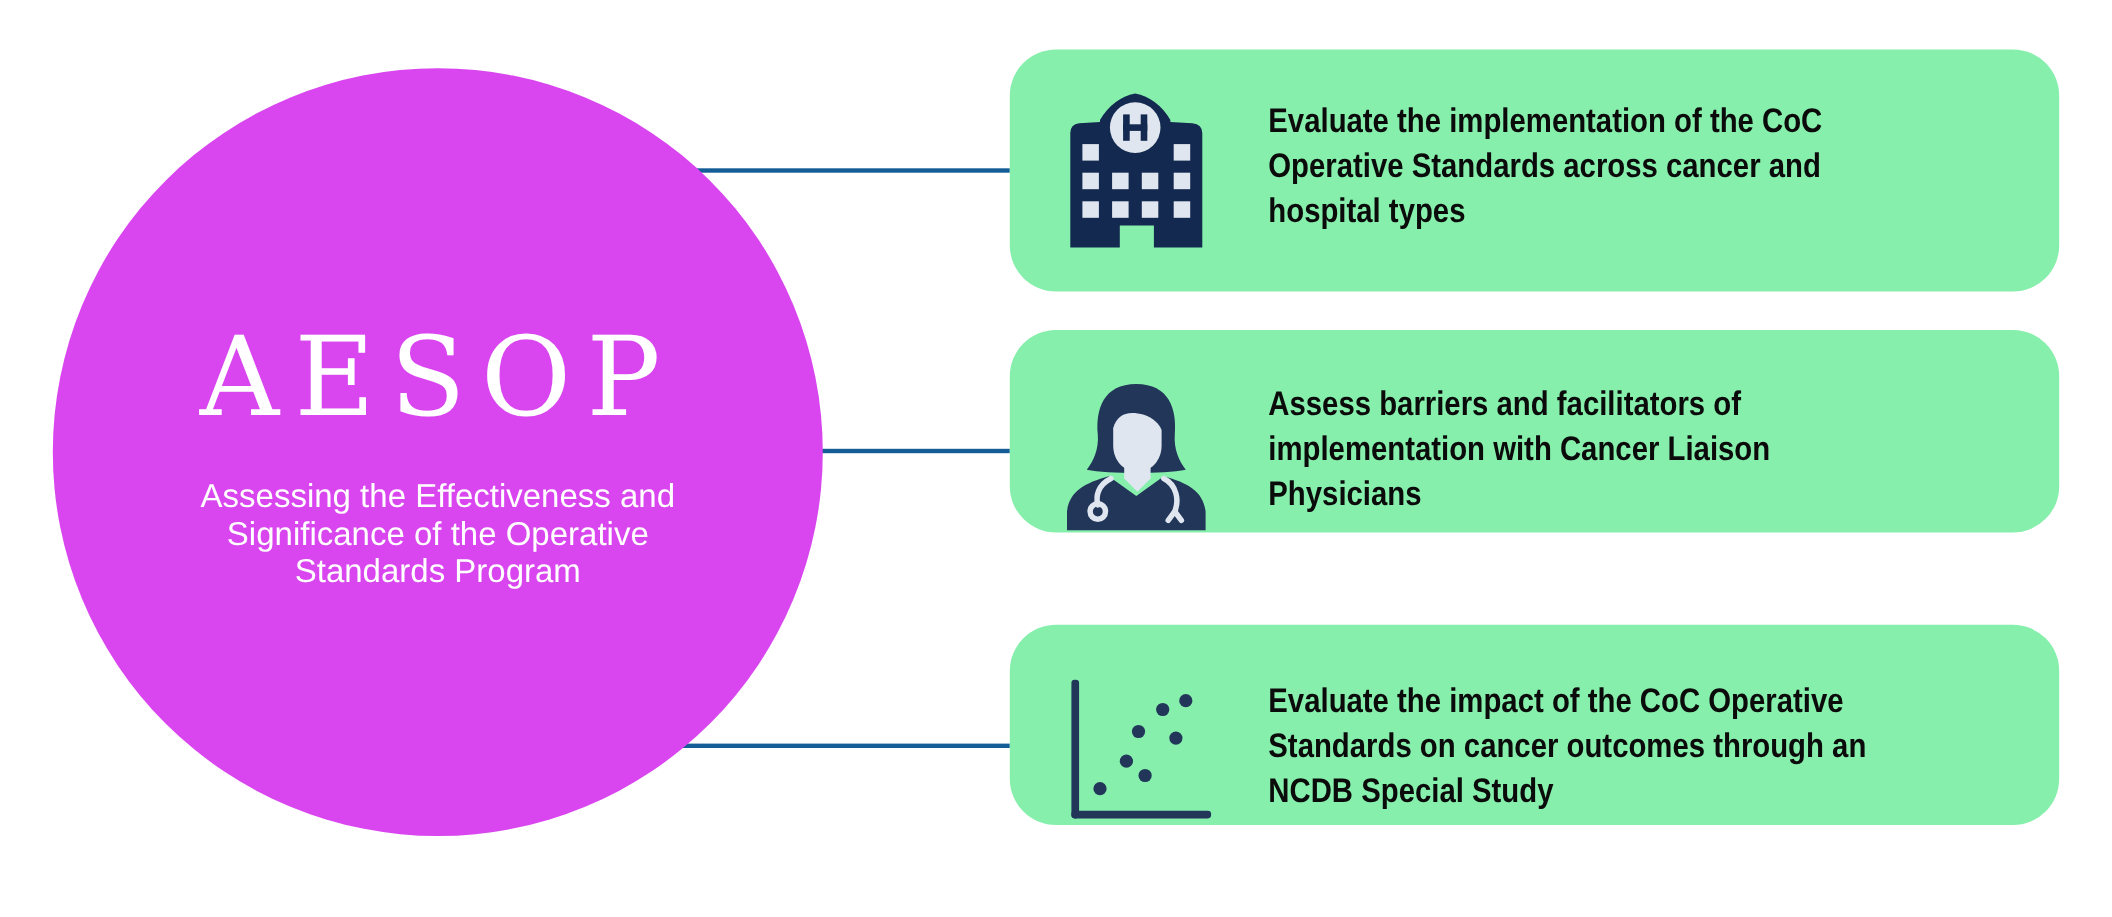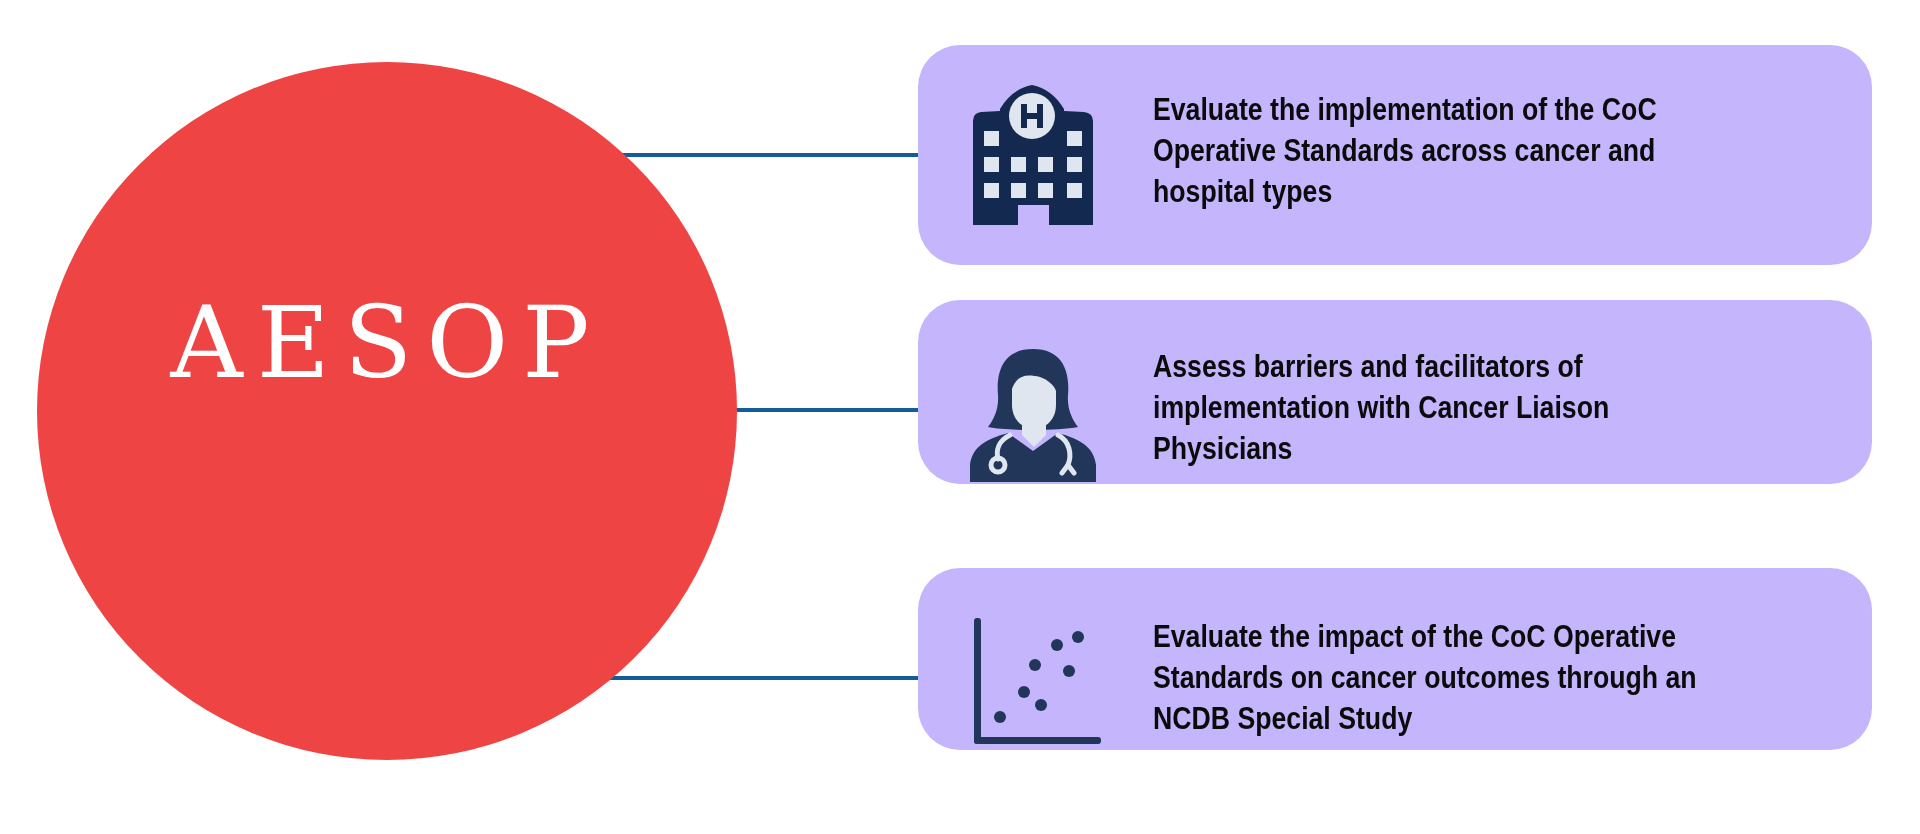--- a/index.html
+++ b/index.html
@@ -1,51 +1,56 @@
 <!DOCTYPE html>
 <html><head>
 <meta charset="utf-8">
 <style>
   html, body { margin: 0; padding: 0; background: #ffffff; }
   body { width: 1920px; height: 834px; position: relative; overflow: hidden; font-family: "Liberation Sans", sans-serif; }
   .connector { position: absolute; height: 4px; background: #155d96; }
   .hub {
-    position: absolute; left: 37px; top: 62px; width: 700px; height: 698px;
-    border-radius: 50%; background: #ef4444;
+    position: absolute; left: 48px; top: 62px; width: 700px; height: 698px;
+    border-radius: 50%; background: #d946ef;
   }
   .hub-title {
     position: absolute; left: 0; width: 700px; top: 226px; text-align: center;
     color: #ffffff; font-family: "DejaVu Serif", "Liberation Serif", serif; font-weight: normal;
     font-size: 100px; line-height: 110px; letter-spacing: 14px; padding-left: 0px;
   }
   .hub-subtitle {
     position: absolute; left: 90px; width: 520px; top: 373px; text-align: center;
     color: #ffffff; font-family: "Liberation Sans", sans-serif; font-size: 30px; line-height: 34px;
   }
   .hub-subtitle span { display: block; white-space: nowrap; }
   .card {
-    position: absolute; left: 918px; width: 954px; background: #c4b5fd; border-radius: 42px;
+    position: absolute; left: 918px; width: 954px; background: #86efac; border-radius: 42px;
   }
   .card-icon { position: absolute; left: 48px; }
   .card-text {
     position: absolute; left: 235px; color: #0b0b0b;
     font-family: "Liberation Sans", sans-serif; font-weight: bold; font-size: 31px; line-height: 41px;
     transform-origin: left top; transform: scaleX(0.86); white-space: nowrap;
   }
   .card-text span { display: block; }
 </style>
 </head>
 <body>
 
 <div class="connector" style="left:600px; top:153px; width:318px;"></div>
 <div class="connector" style="left:700px; top:408px; width:218px;"></div>
 <div class="connector" style="left:600px; top:676px; width:318px;"></div>
 
 <div class="hub">
   <div class="hub-title">AESOP</div>
+  <div class="hub-subtitle">
+    <span>Assessing the Effectiveness and</span>
+    <span>Significance of the Operative</span>
+    <span>Standards Program</span>
+  </div>
 </div>
 
 <div class="card" style="top:45px; height:220px;">
   <svg class="card-icon" width="130" height="150" viewBox="0 0 130 150" style="left:54px; top:36px;">
     <g fill="#13294f">
       <path d="M1 40 Q1 32 9 31 L28 30 L28 28 Q40 8 60 4 Q80 8 92 28 L92 30 L112 31 Q121 32 121 40 L121 144 L77 144 L77 124 L46 124 L46 144 L1 144 Z"></path>
     </g>
     <circle cx="60" cy="35" r="23" fill="#dfe6ef"></circle>
     <circle cx="60" cy="35" r="20" fill="#dfe6ef" stroke="#13294f" stroke-width="0"></circle>
     <g fill="#13294f">

